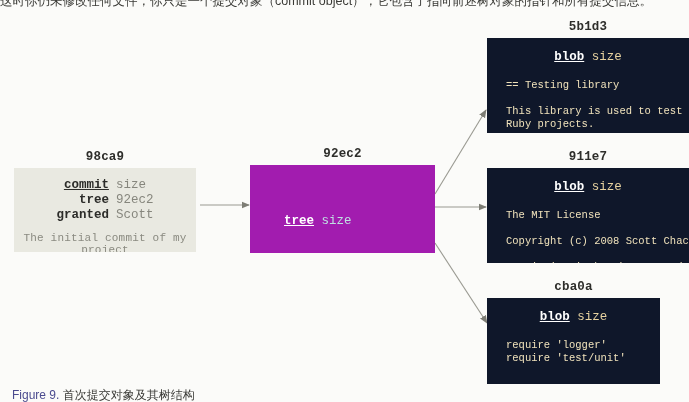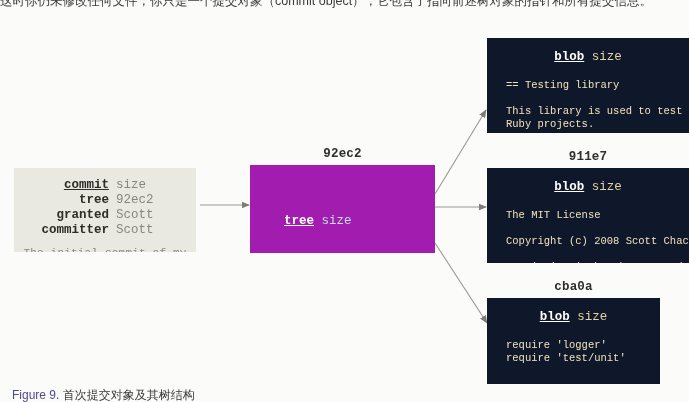--- a/index.html
+++ b/index.html
@@ -163,58 +163,56 @@
       <path d="M0,0.6 L8.4,4 L0,7.4 Z" fill="#7d7d75"></path>
     </marker>
   </defs>
   <line x1="200" y1="205" x2="249" y2="205" stroke="#9a9a92" stroke-width="1.1" marker-end="url(#ah)"></line>
   <line x1="435" y1="194" x2="486" y2="110" stroke="#9a9a92" stroke-width="1.1" marker-end="url(#ah)"></line>
   <line x1="435" y1="207" x2="486" y2="207" stroke="#9a9a92" stroke-width="1.1" marker-end="url(#ah)"></line>
   <line x1="435" y1="243" x2="487" y2="323" stroke="#9a9a92" stroke-width="1.1" marker-end="url(#ah)"></line>
 </svg>
 
 <div class="obj" id="commit-box" style="left:14px; top:150px; width:182px; height:104px;">
+  <div class="obj-label">98ca9</div>
   <div class="obj-body">
     <table class="commit-table">
       <tbody>
           <tr>
         <td class="k"><span class="u">commit</span></td>
         <td class="v">size</td>
       </tr>
       <tr>
         <td class="k">tree</td>
         <td class="v">92ec2</td>
       </tr>
       <tr>
         <td class="k">granted</td>
         <td class="v">Scott</td>
       </tr>
-      <tr>
-        <td class="k">committer</td>
-        <td class="v">Scott</td>
-      </tr>
     </tbody>
       </table>
     <div class="commit-msg">The initial commit of my project</div>
   </div>
 </div>
 
 <div class="obj" id="tree-box" style="left:250px; top:147px; width:185px; height:106px;">
   <div class="obj-label">92ec2</div>
   <div class="obj-body">
     <div class="tree-rows">
       <div><span class="t">tree</span> <span class="d">size</span></div>
       
       
       
     </div>
   </div>
 </div>
 
 <div class="obj blob" id="blob-5b1d3" style="left:487px; top:20px; width:202px; height:113px;">
+  <div class="obj-label">5b1d3</div>
   <div class="obj-body" style="height:95px;">
     <div class="blob-head">
       <span class="b">blob</span>
       <span class="d">size</span>
     </div>
     <div class="blob-content">== Testing library
 
 This library is used to test
 Ruby projects.</div>
   </div>

